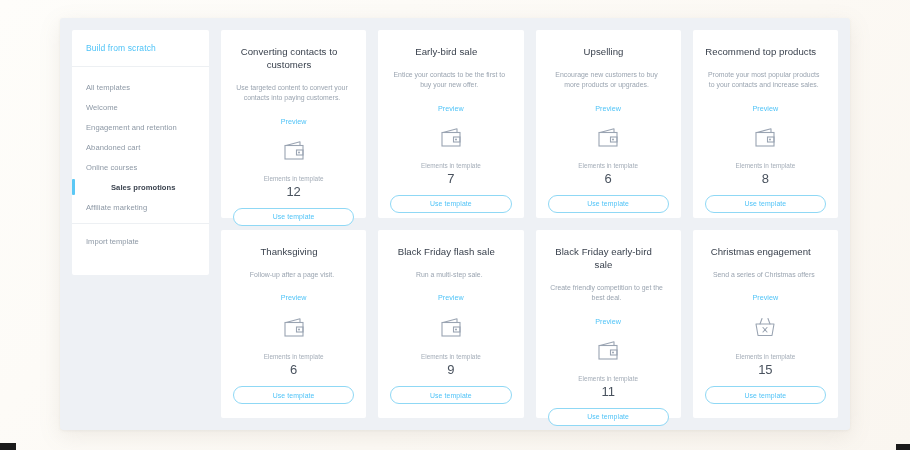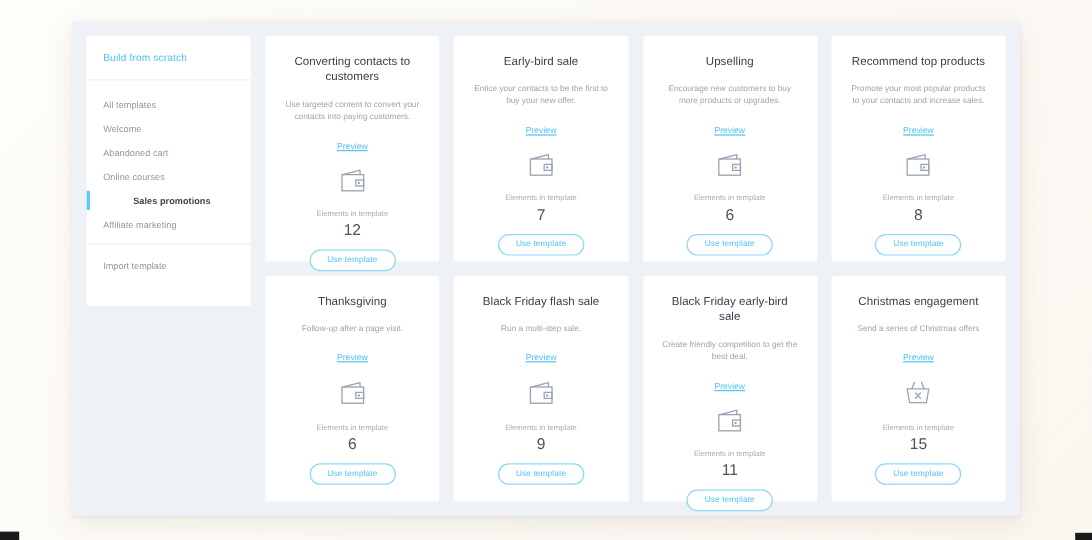--- a/index.html
+++ b/index.html
@@ -99,21 +99,20 @@
     grid-template-rows: repeat(2, 188px);
     gap: 12px;
     align-content: start;
   }
   .card {
     background: #ffffff;
     border-radius: 2px;
     padding: 16px 12px 14px;
     display: flex;
     flex-direction: column;
-    align-items: center;
     text-align: center;
   }
   .card-title {
     font-size: 9.6px;
     color: #39414d;
     line-height: 1.35;
     letter-spacing: 0.05px;
     max-width: 112px;
   }
   .card-desc {
@@ -121,21 +120,20 @@
     font-size: 6.9px;
     color: #9aa4b0;
     line-height: 1.5;
     max-width: 118px;
   }
   .preview-link {
     margin-top: 13px;
     font-size: 7.2px;
     color: #4fc3f7;
     cursor: pointer;
-    text-decoration: underline;
   }
   .card-icon {
     margin-top: 13px;
     height: 26px;
     display: flex;
     align-items: center;
     justify-content: center;
   }
   .spacer { flex: 1; }
   .elements-label {
@@ -171,20 +169,21 @@
 
   <div class="app-panel">
 
     <div class="sidebar">
       <div class="sidebar-top">
         <div class="build-link">Build from scratch</div>
       </div>
       <div class="sidebar-nav">
           <div class="nav-item"><span>All templates</span></div>
           <div class="nav-item"><span>Welcome</span></div>
+          <div class="nav-item"><span>Engagement and retention</span></div>
           <div class="nav-item"><span>Abandoned cart</span></div>
           <div class="nav-item"><span>Online courses</span></div>
           <div class="nav-item active"><span>Sales promotions</span></div>
           <div class="nav-item"><span>Affiliate marketing</span></div>
         </div>
       <div class="sidebar-foot">
         <div class="foot-item">Import template</div>
 
       </div>
     </div>

